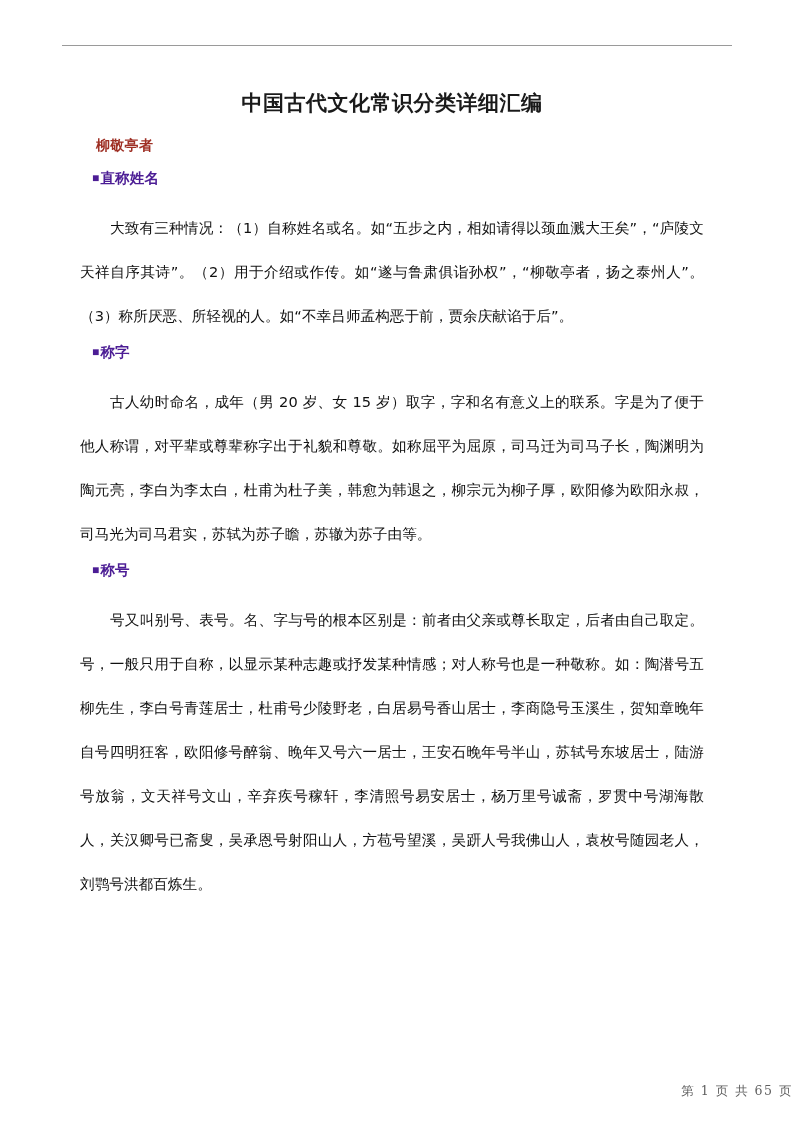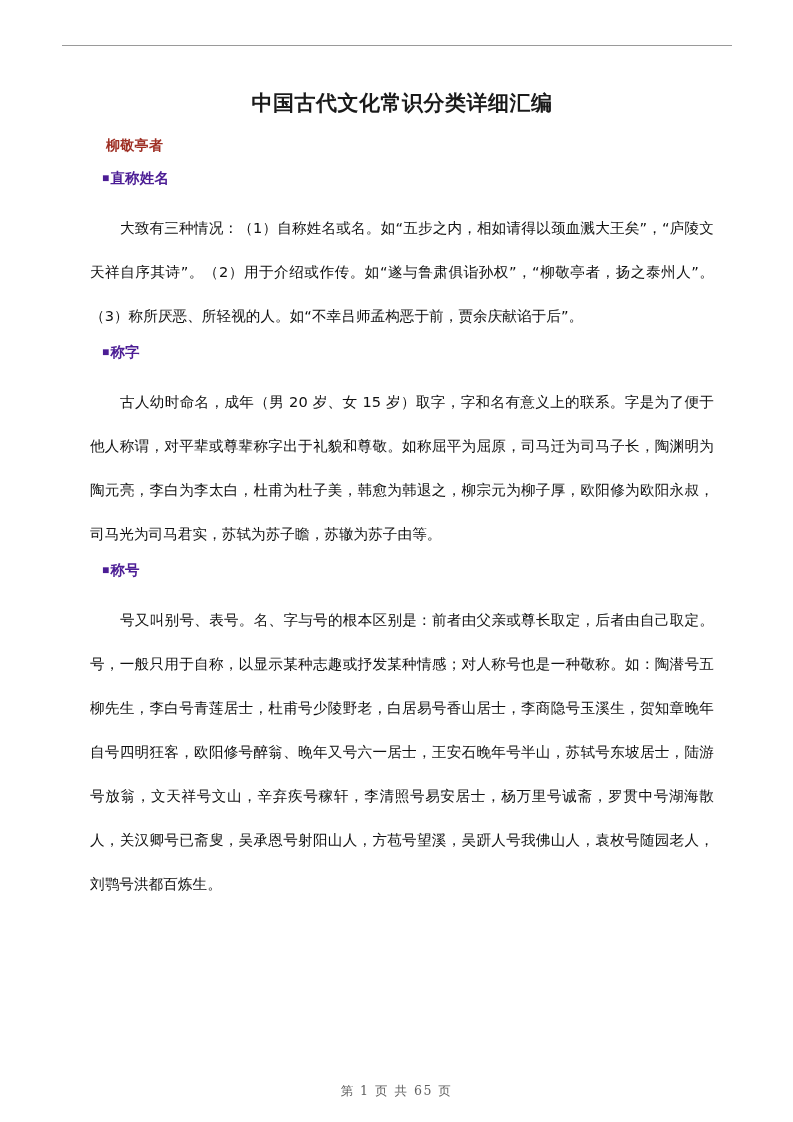--- a/index.html
+++ b/index.html
@@ -31,21 +31,21 @@
     left: 62px;
     top: 45px;
     width: 670px;
     height: 0;
     border-top: 1px solid #9a9a9a;
   }
 
   
   .content {
     position: absolute;
-    left: 74px;
+    left: 64px;
     top: 88px;
     width: 656px;
   }
 
   
   .doc-title {
     font-family: "DejaVu Serif", "Liberation Serif", serif;
     font-size: 21px;
     font-weight: bold;
     color: #1a1a1a;
@@ -107,21 +107,21 @@
   
   .gap-after-para   { margin-bottom: 4px; }
   .gap-before-sub   { }
 
   
   .footer {
     position: absolute;
     left: 0;
     top: 1080px;
     width: 793px;
-    text-align: center;
+    text-align: right;
   }
   .footer-text {
     font-family: "DejaVu Serif", "Liberation Serif", serif;
     font-size: 12.5px;
     color: #5f5f5f;
     letter-spacing: 1.5px;
     line-height: 18px;
   }
 </style>
 </head>

